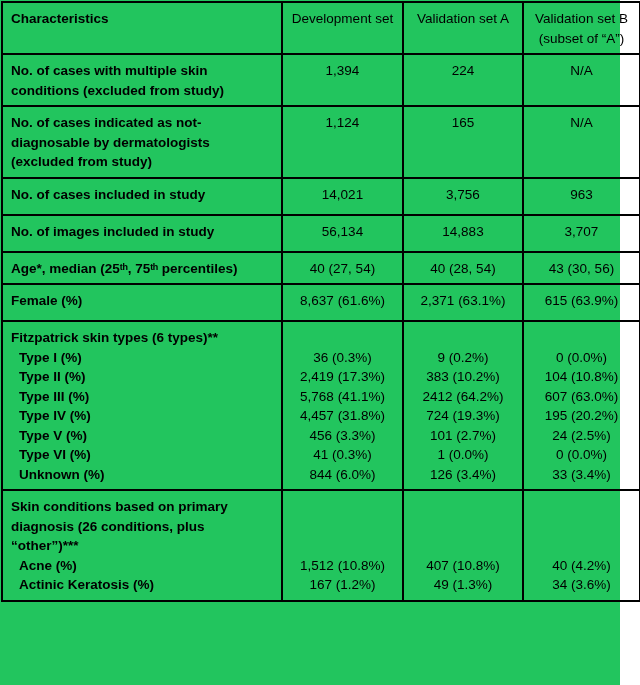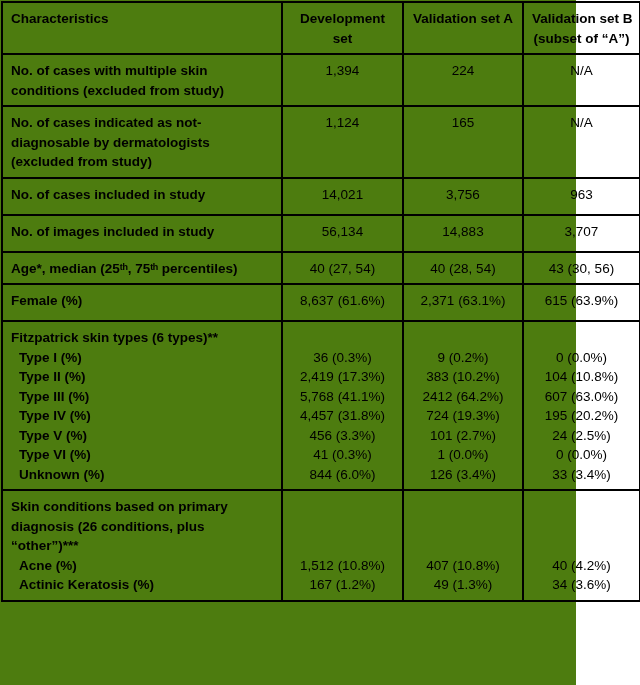--- a/index.html
+++ b/index.html
@@ -5,25 +5,25 @@
   html, body {
     margin: 0;
     padding: 0;
     background: #ffffff;
     width: 640px;
     font-family: "Liberation Sans", "DejaVu Sans", sans-serif;
     color: #000000;
     -webkit-font-smoothing: antialiased;
   }
   .page {
-    width: 576px;
+    width: 620px;
     height: 685px;
     box-sizing: border-box;
     padding: 1px;
-    background: #4d7c0f;
+    background: #22c55e;
   }
   table.char-table {
     border-collapse: collapse;
     table-layout: fixed;
     width: 638px;
   }
   table.char-table td, table.char-table th {
     border: 2px solid #000000;
     vertical-align: top;
     box-sizing: border-box;
@@ -31,21 +31,21 @@
     line-height: 19.5px;
     padding: 6px 8px 5px 8px;
     overflow: hidden;
   }
   th.hdr-label {
     text-align: left;
     font-weight: bold;
   }
   th.hdr-col {
     text-align: center;
-    font-weight: bold;
+    font-weight: normal;
   }
   td.label-cell {
     text-align: left;
     font-weight: bold;
   }
   td.value-cell {
     text-align: center;
     font-weight: normal;
     padding-left: 2px;
     padding-right: 2px;

